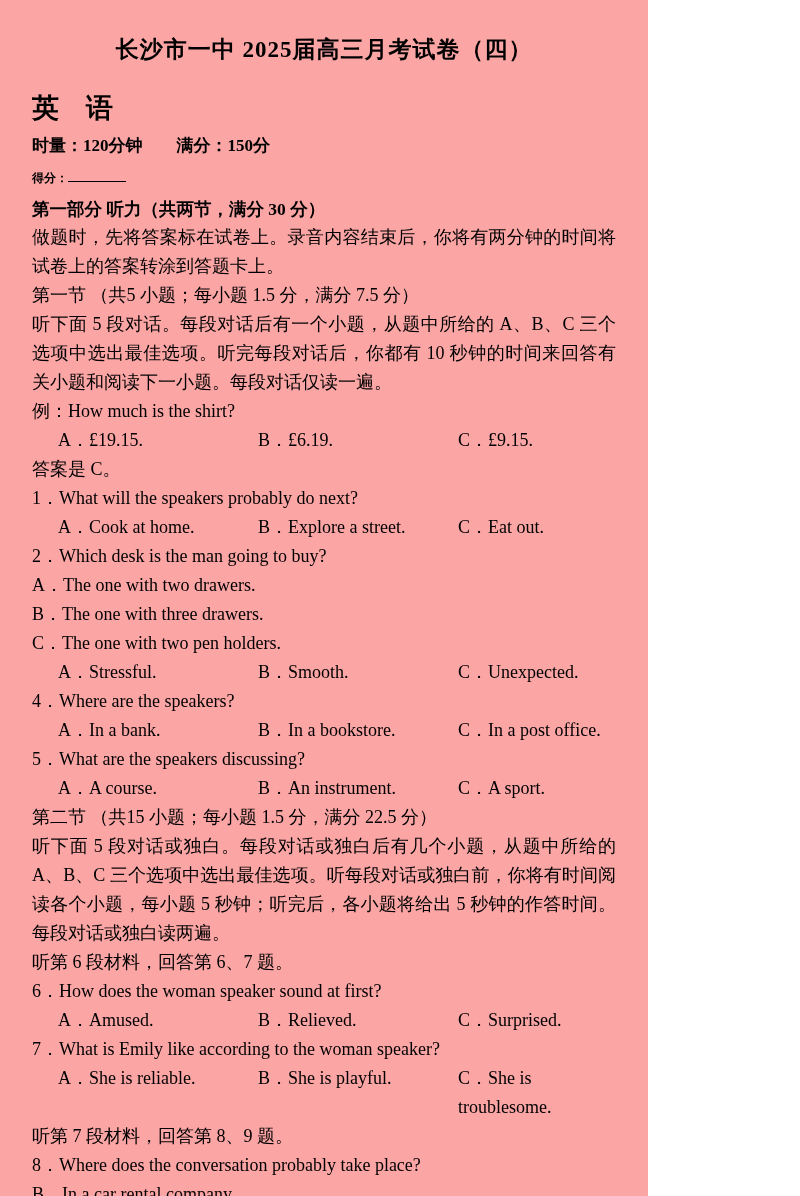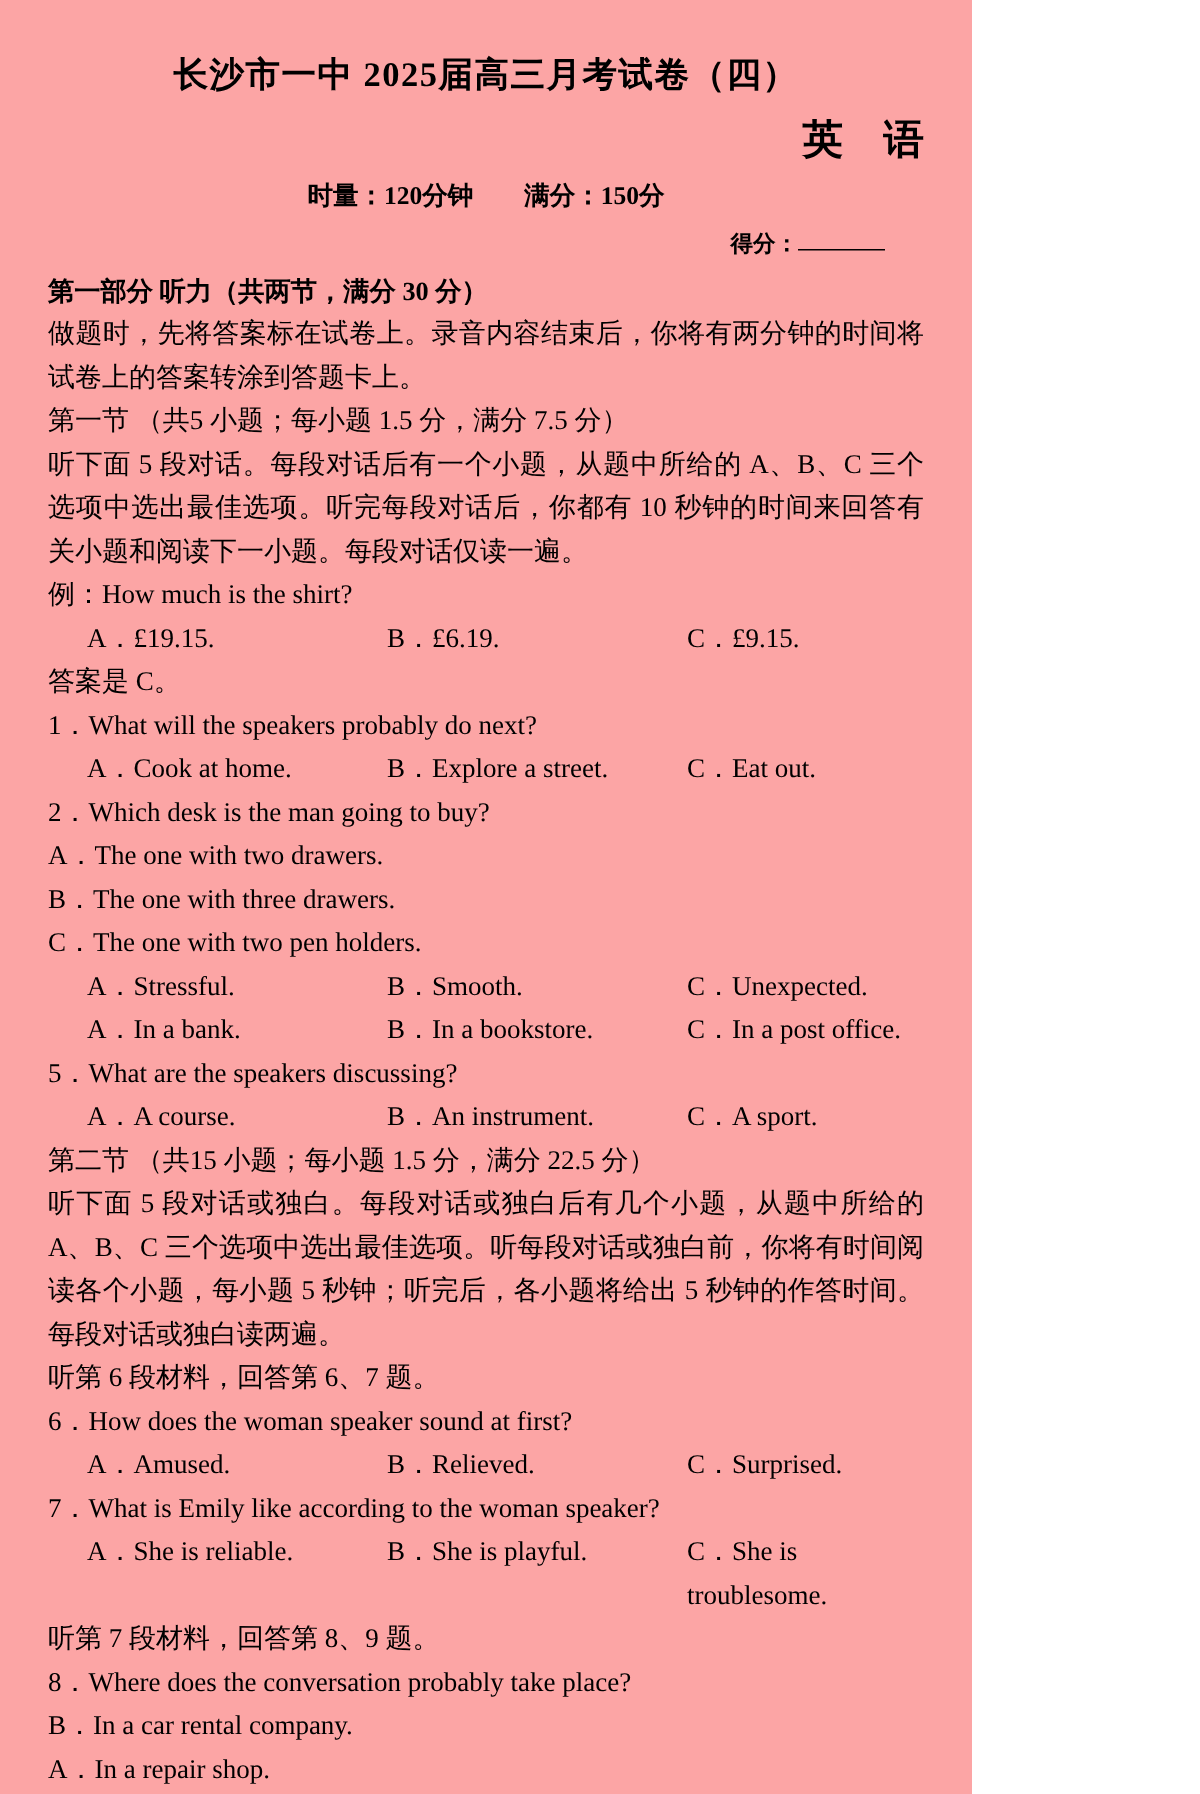--- a/index.html
+++ b/index.html
@@ -17,34 +17,33 @@
     background: #fca5a5;
   }
   .title {
     text-align: center;
     font-size: 23px;
     font-weight: bold;
     margin: 8px 0 6px 0;
     letter-spacing: 1px;
   }
   .subject {
-    text-align: right;
+    text-align: left;
     font-size: 27px;
     font-weight: bold;
-    margin: 10px 0 8px 0;
+    margin: 25px 0 8px 0;
   }
   .info-line {
-    text-align: center;
+    text-align: left;
     font-size: 17px;
     font-weight: bold;
     margin: 8px 0 4px 0;
   }
   .score-line {
-    text-align: right;
-    font-size: 15px;
+    font-size: 12px;
     font-weight: bold;
     padding-right: 26px;
     margin: 10px 0 8px 0;
   }
   .score-blank {
     display: inline-block;
     width: 58px;
     border-bottom: 1.5px solid #000;
     height: 14px;
     vertical-align: baseline;
@@ -101,20 +100,21 @@
       </div>
       <div class="question">2．Which desk is the man going to buy?</div>
       <div class="option-line">A．The one with two drawers.</div>
       <div class="option-line">B．The one with three drawers.</div>
       <div class="option-line">C．The one with two pen holders.</div>
       <div class="opts">
         <div class="opt">A．Stressful.</div>
         <div class="opt">B．Smooth.</div>
         <div class="opt">C．Unexpected.</div>
       </div>
+      <div class="question">4．Where are the speakers?</div>
       <div class="opts">
         <div class="opt">A．In a bank.</div>
         <div class="opt">B．In a bookstore.</div>
         <div class="opt">C．In a post office.</div>
       </div>
       <div class="question">5．What are the speakers discussing?</div>
       <div class="opts">
         <div class="opt">A．A course.</div>
         <div class="opt">B．An instrument.</div>
         <div class="opt">C．A sport.</div>

